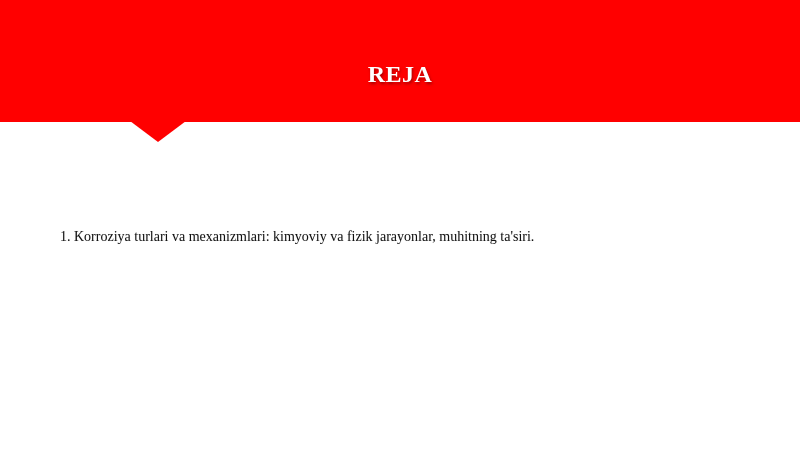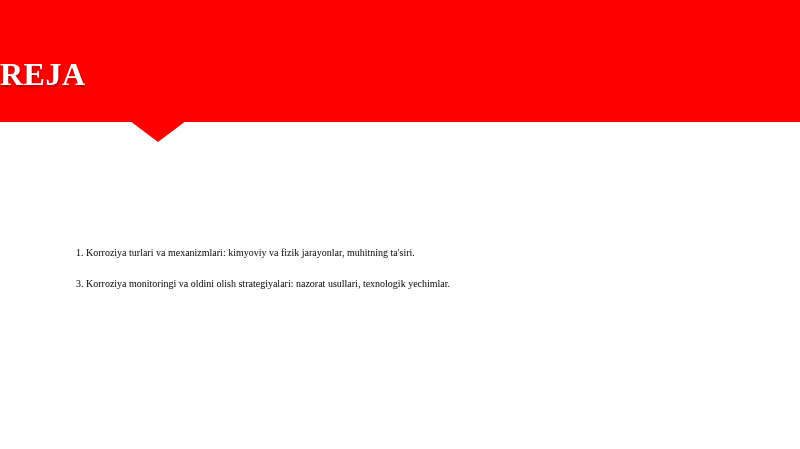--- a/index.html
+++ b/index.html
@@ -32,51 +32,51 @@
       height: 0;
       border-left: 28px solid transparent;
       border-right: 28px solid transparent;
       border-top: 21px solid #ff0000;
     }
     .title {
       position: absolute;
       left: 0;
       top: 54px;
       width: 800px;
+      text-align: center;
       font-family: "Liberation Serif", "DejaVu Serif", serif;
       font-weight: bold;
-      font-size: 32px;
+      font-size: 24px;
       line-height: 40px;
       color: #ffffff;
       text-shadow: 1px 2px 3px rgba(90, 0, 0, 0.55);
       letter-spacing: 0.5px;
     }
     .agenda {
       position: absolute;
       left: 60px;
       top: 226px;
-      margin: 16px;
+      margin: 0;
       padding: 0;
       list-style: none;
       font-family: "Liberation Serif", "DejaVu Serif", serif;
-      font-size: 10px;
+      font-size: 14px;
       color: #111111;
     }
     .agenda li {
       height: 30.5px;
       line-height: 22px;
       white-space: nowrap;
       text-shadow: 0 0 1px rgba(0,0,0,0.15);
     }
   </style>
 </head>
 <body>
 
 <div class="slide">
   <div class="header-band"></div>
   <div class="header-notch"></div>
   <div class="title">REJA</div>
 
   <ul class="agenda">
     <li>1. Korroziya turlari va mexanizmlari: kimyoviy va fizik jarayonlar, muhitning ta'siri.</li>
-    <li>3. Korroziya monitoringi va oldini olish strategiyalari: nazorat usullari, texnologik yechimlar.</li>
   </ul>
 </div>
 
 </body></html>

